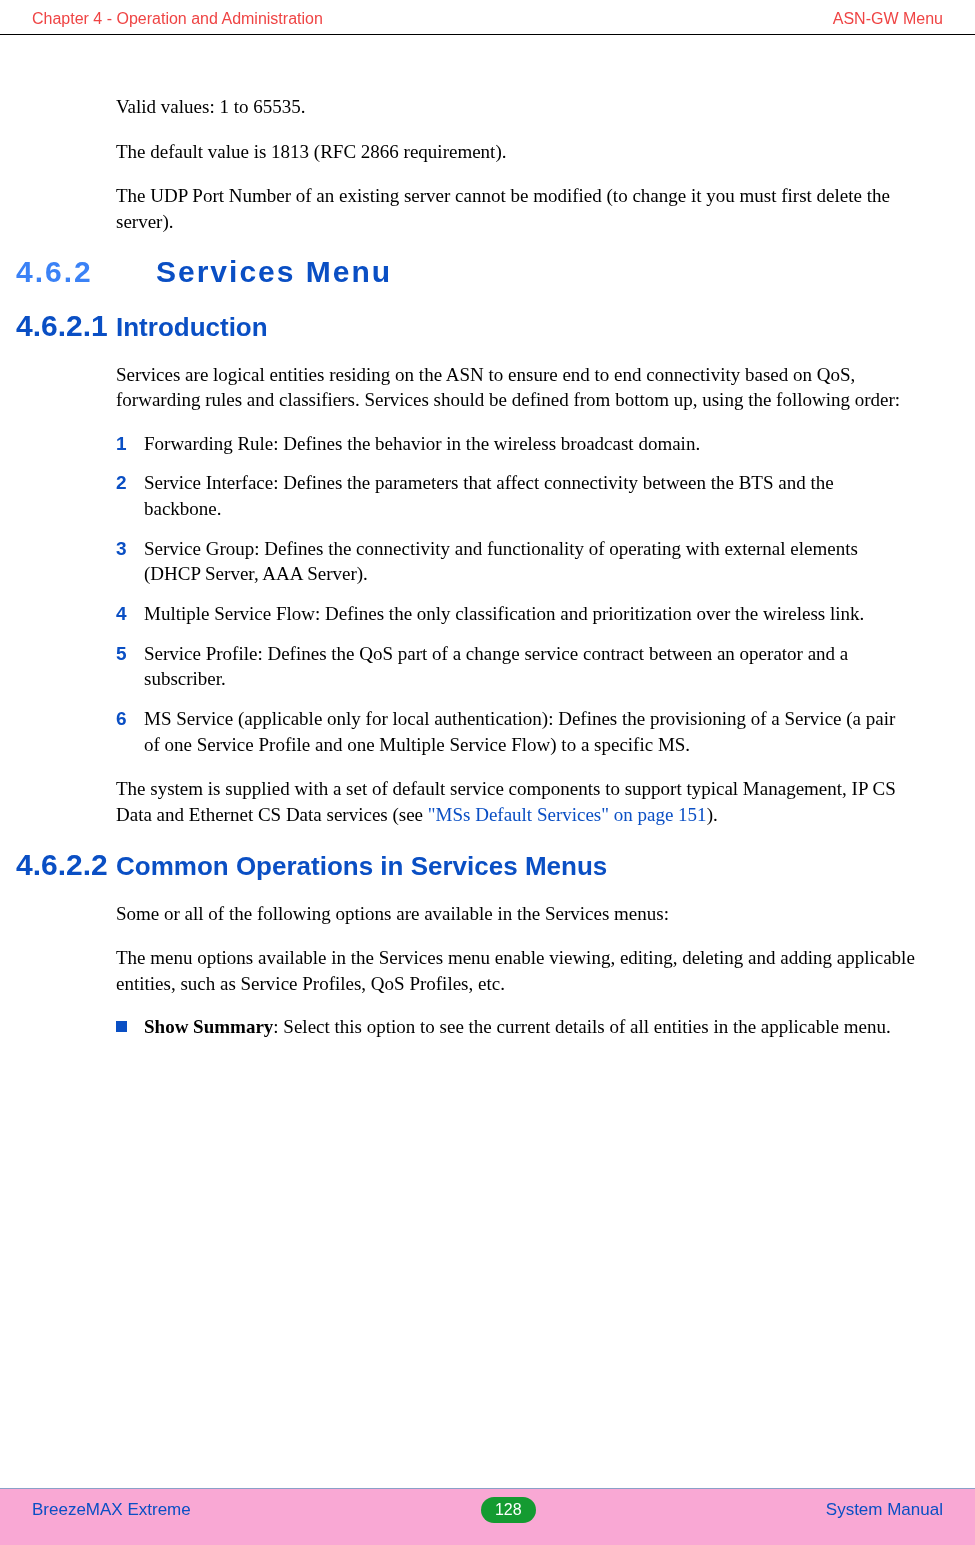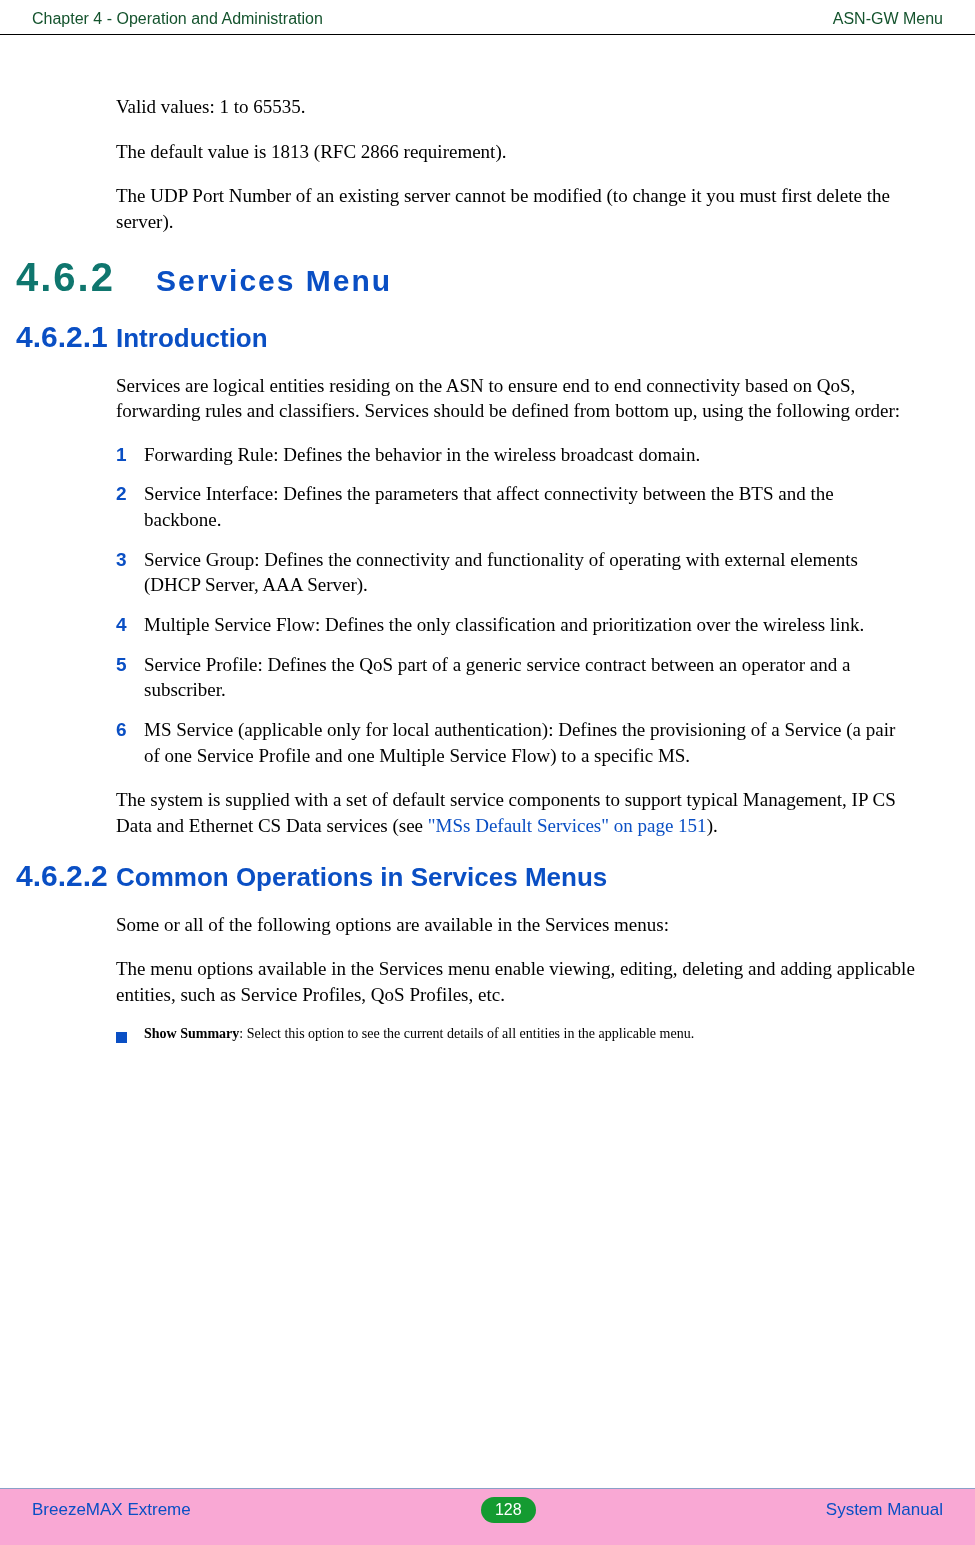--- a/index.html
+++ b/index.html
@@ -14,21 +14,21 @@
     position: relative;
     width: 975px;
     height: 1545px;
     box-sizing: border-box;
   }
   .header {
     display: flex;
     justify-content: space-between;
     font-family: Arial, Helvetica, sans-serif;
     font-size: 16px;
-    color: #14532d;
+    color: #ef4444;
     padding: 10px 32px 6px 32px;
     border-bottom: 1px solid #000;
   }
   .content {
     padding: 40px 60px 0 16px;
   }
   .body-text {
     font-size: 19px;
     line-height: 1.35;
     margin-left: 100px;
@@ -36,22 +36,22 @@
   }
   .section-row {
     display: flex;
     align-items: baseline;
     margin-top: 20px;
     margin-bottom: 4px;
   }
   .section-num-big {
     font-family: Arial, Helvetica, sans-serif;
     font-weight: bold;
-    font-size: 40px;
-    color: #0f766e;
+    font-size: 30px;
+    color: #3b82f6;
     letter-spacing: 2px;
     width: 100px;
     flex: 0 0 auto;
   }
   .section-title-big {
     font-family: Arial, Helvetica, sans-serif;
     font-weight: bold;
     font-size: 30px;
     color: #0a4fc4;
     letter-spacing: 2px;
@@ -88,21 +88,21 @@
   .ordered-text {
     flex: 1;
   }
   .link-text {
     color: #0a4fc4;
   }
   .bullet-item {
     display: flex;
     margin-left: 100px;
     margin-bottom: 14px;
-    font-size: 14px;
+    font-size: 19px;
     line-height: 1.35;
   }
   .bullet-square {
     width: 11px;
     height: 11px;
     background: #0a4fc4;
     flex: 0 0 auto;
     margin-top: 7px;
     margin-right: 17px;
   }
@@ -171,21 +171,21 @@
     <div class="ordered-item">
       <span class="ordered-num">3</span>
       <span class="ordered-text">Service Group: Defines the connectivity and functionality of operating with external elements (DHCP Server, AAA Server).</span>
     </div>
     <div class="ordered-item">
       <span class="ordered-num">4</span>
       <span class="ordered-text">Multiple Service Flow: Defines the only classification and prioritization over the wireless link.</span>
     </div>
     <div class="ordered-item">
       <span class="ordered-num">5</span>
-      <span class="ordered-text">Service Profile: Defines the QoS part of a generic service contract between an operator and a subscriber.</span>
+      <span class="ordered-text">Service Profile: Defines the QoS part of a change service contract between an operator and a subscriber.</span>
     </div>
     <div class="ordered-item">
       <span class="ordered-num">6</span>
       <span class="ordered-text">MS Service (applicable only for local authentication): Defines the provisioning of a Service (a pair of one Service Profile and one Multiple Service Flow) to a specific MS.</span>
     </div>
 
     <p class="body-text">
       <span>The system is supplied with a set of default service components to support typical Management, IP CS Data and Ethernet CS Data services (see </span><span class="link-text">"MSs Default Services" on page 151</span><span>).</span>
     </p>
 

